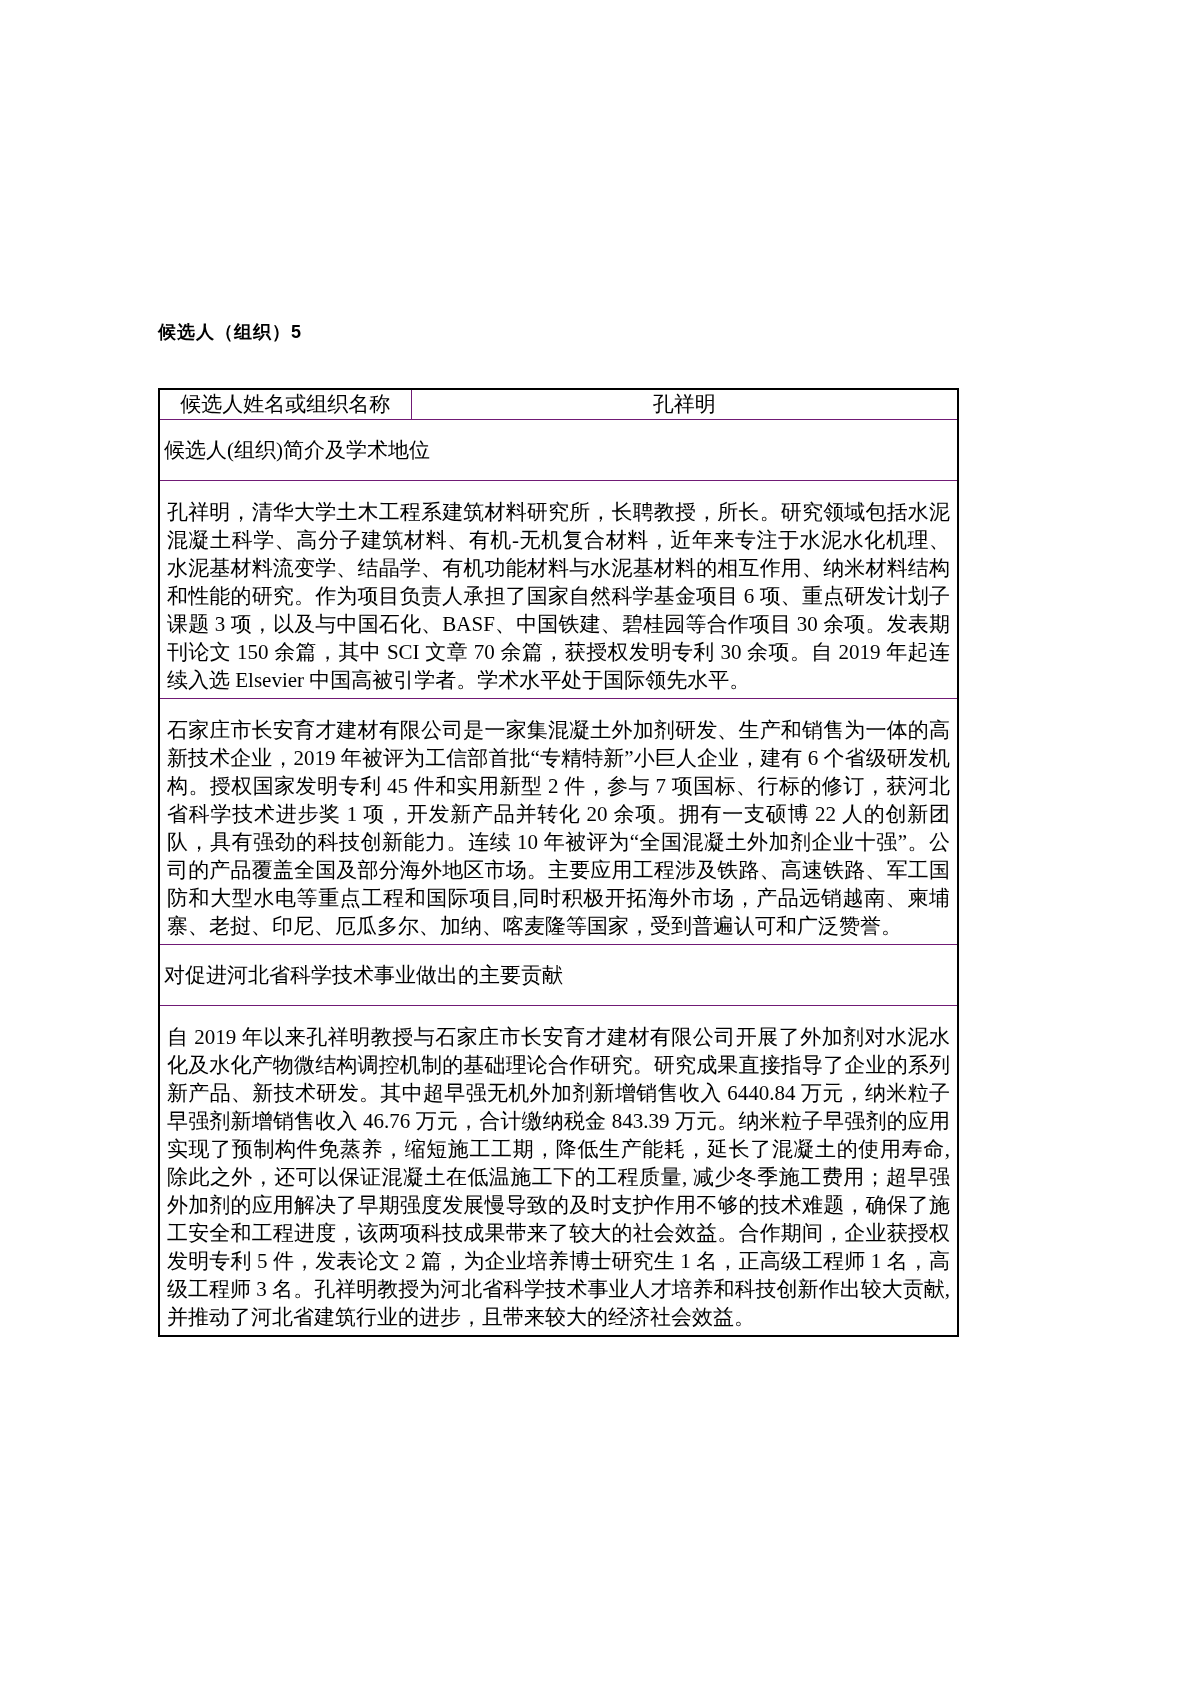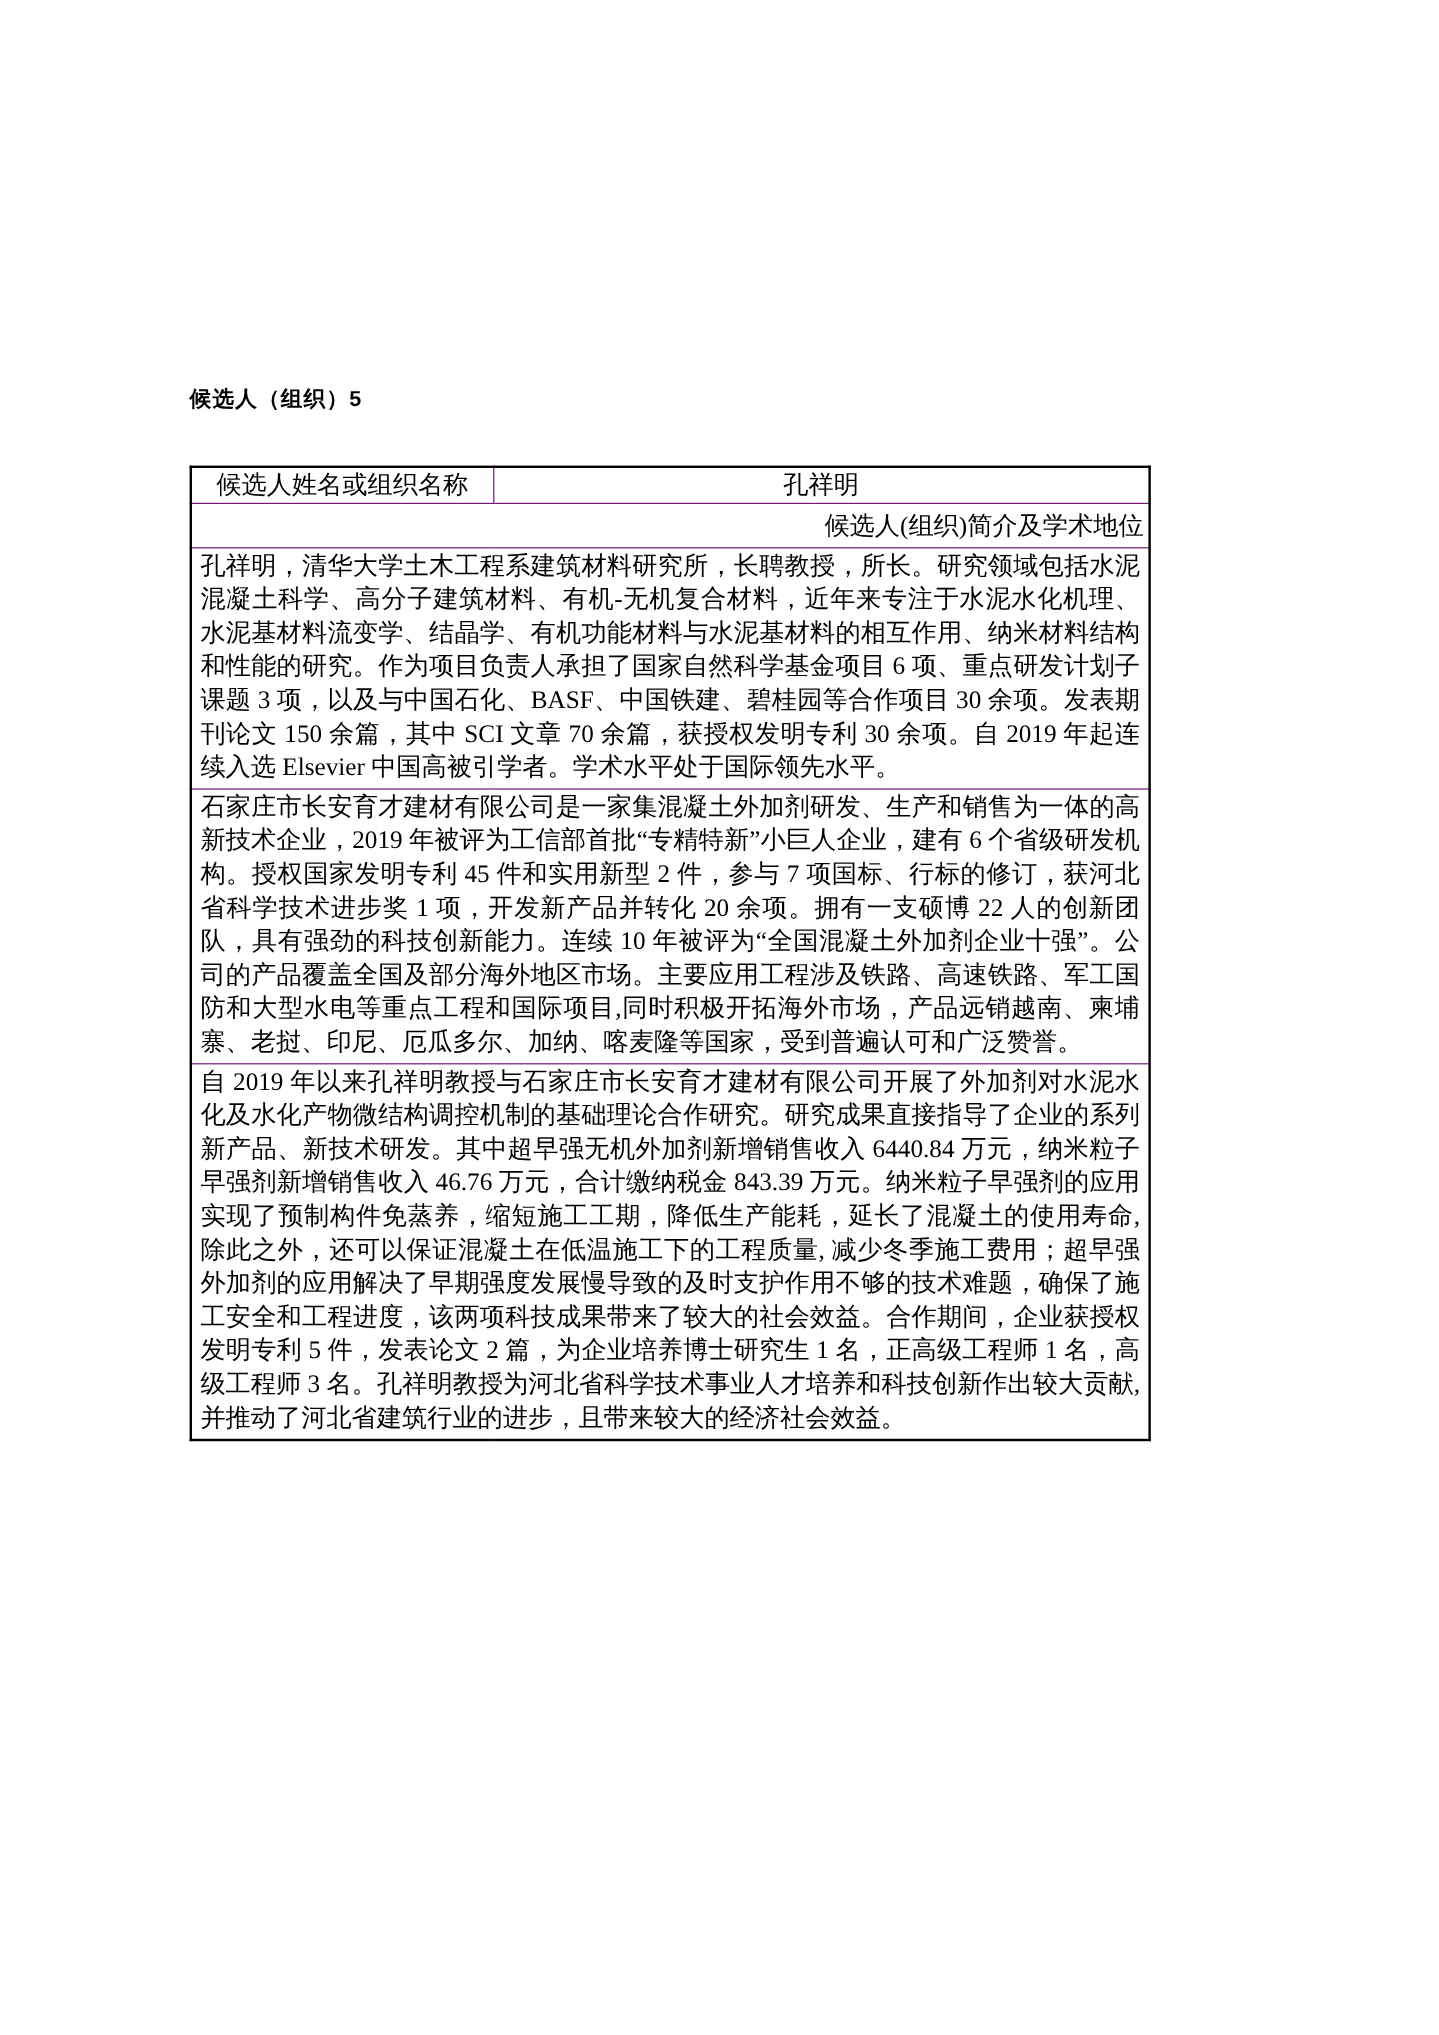--- a/index.html
+++ b/index.html
@@ -49,28 +49,28 @@
     text-align: center;
     height: 30px;
     padding: 0 4px;
   }
   td.value-cell {
     text-align: center;
     height: 30px;
     padding: 0 4px;
   }
   td.section-header-cell {
-    text-align: right;
+    text-align: left;
     height: 30px;
-    padding: 4px 4px;
+    padding: 16px 4px;
   }
   td.section-body-cell {
     text-align: justify;
     text-justify: inter-ideograph;
-    padding: 0 7px 4px 7px;
+    padding: 17px 7px 4px 7px;
     vertical-align: top;
   }
 </style>
 </head>
 <body>
 
 <div class="page">
   <div class="content">
 
     <div class="doc-title">候选人（组织）5</div>
@@ -87,19 +87,22 @@
         </tr>
         <tr>
           <td class="section-body-cell" colspan="2">孔祥明，清华大学土木工程系建筑材料研究所，长聘教授，所长。研究领域包括水泥混凝土科学、高分子建筑材料、有机-无机复合材料，近年来专注于水泥水化机理、水泥基材料流变学、结晶学、有机功能材料与水泥基材料的相互作用、纳米材料结构和性能的研究。作为项目负责人承担了国家自然科学基金项目 6 项、重点研发计划子课题 3 项，以及与中国石化、BASF、中国铁建、碧桂园等合作项目 30 余项。发表期刊论文 150 余篇，其中 SCI 文章 70 余篇，获授权发明专利 30 余项。自 2019 年起连续入选 Elsevier 中国高被引学者。学术水平处于国际领先水平。</td>
         </tr>
 
         <tr>
           <td class="section-body-cell" colspan="2">石家庄市长安育才建材有限公司是一家集混凝土外加剂研发、生产和销售为一体的高新技术企业，2019 年被评为工信部首批“专精特新”小巨人企业，建有 6 个省级研发机构。授权国家发明专利 45 件和实用新型 2 件，参与 7 项国标、行标的修订，获河北省科学技术进步奖 1 项，开发新产品并转化 20 余项。拥有一支硕博 22 人的创新团队，具有强劲的科技创新能力。连续 10 年被评为“全国混凝土外加剂企业十强”。公司的产品覆盖全国及部分海外地区市场。主要应用工程涉及铁路、高速铁路、军工国防和大型水电等重点工程和国际项目,同时积极开拓海外市场，产品远销越南、柬埔寨、老挝、印尼、厄瓜多尔、加纳、喀麦隆等国家，受到普遍认可和广泛赞誉。</td>
         </tr>
 
         <tr>
+          <td class="section-header-cell" colspan="2">对促进河北省科学技术事业做出的主要贡献</td>
+        </tr>
+        <tr>
           <td class="section-body-cell" colspan="2">自 2019 年以来孔祥明教授与石家庄市长安育才建材有限公司开展了外加剂对水泥水化及水化产物微结构调控机制的基础理论合作研究。研究成果直接指导了企业的系列新产品、新技术研发。其中超早强无机外加剂新增销售收入 6440.84 万元，纳米粒子早强剂新增销售收入 46.76 万元，合计缴纳税金 843.39 万元。纳米粒子早强剂的应用实现了预制构件免蒸养，缩短施工工期，降低生产能耗，延长了混凝土的使用寿命, 除此之外，还可以保证混凝土在低温施工下的工程质量, 减少冬季施工费用；超早强外加剂的应用解决了早期强度发展慢导致的及时支护作用不够的技术难题，确保了施工安全和工程进度，该两项科技成果带来了较大的社会效益。合作期间，企业获授权发明专利 5 件，发表论文 2 篇，为企业培养博士研究生 1 名，正高级工程师 1 名，高级工程师 3 名。孔祥明教授为河北省科学技术事业人才培养和科技创新作出较大贡献, 并推动了河北省建筑行业的进步，且带来较大的经济社会效益。</td>
         </tr>
       </tbody>
     </table>
 
   </div>
 </div>
 
 </body></html>

